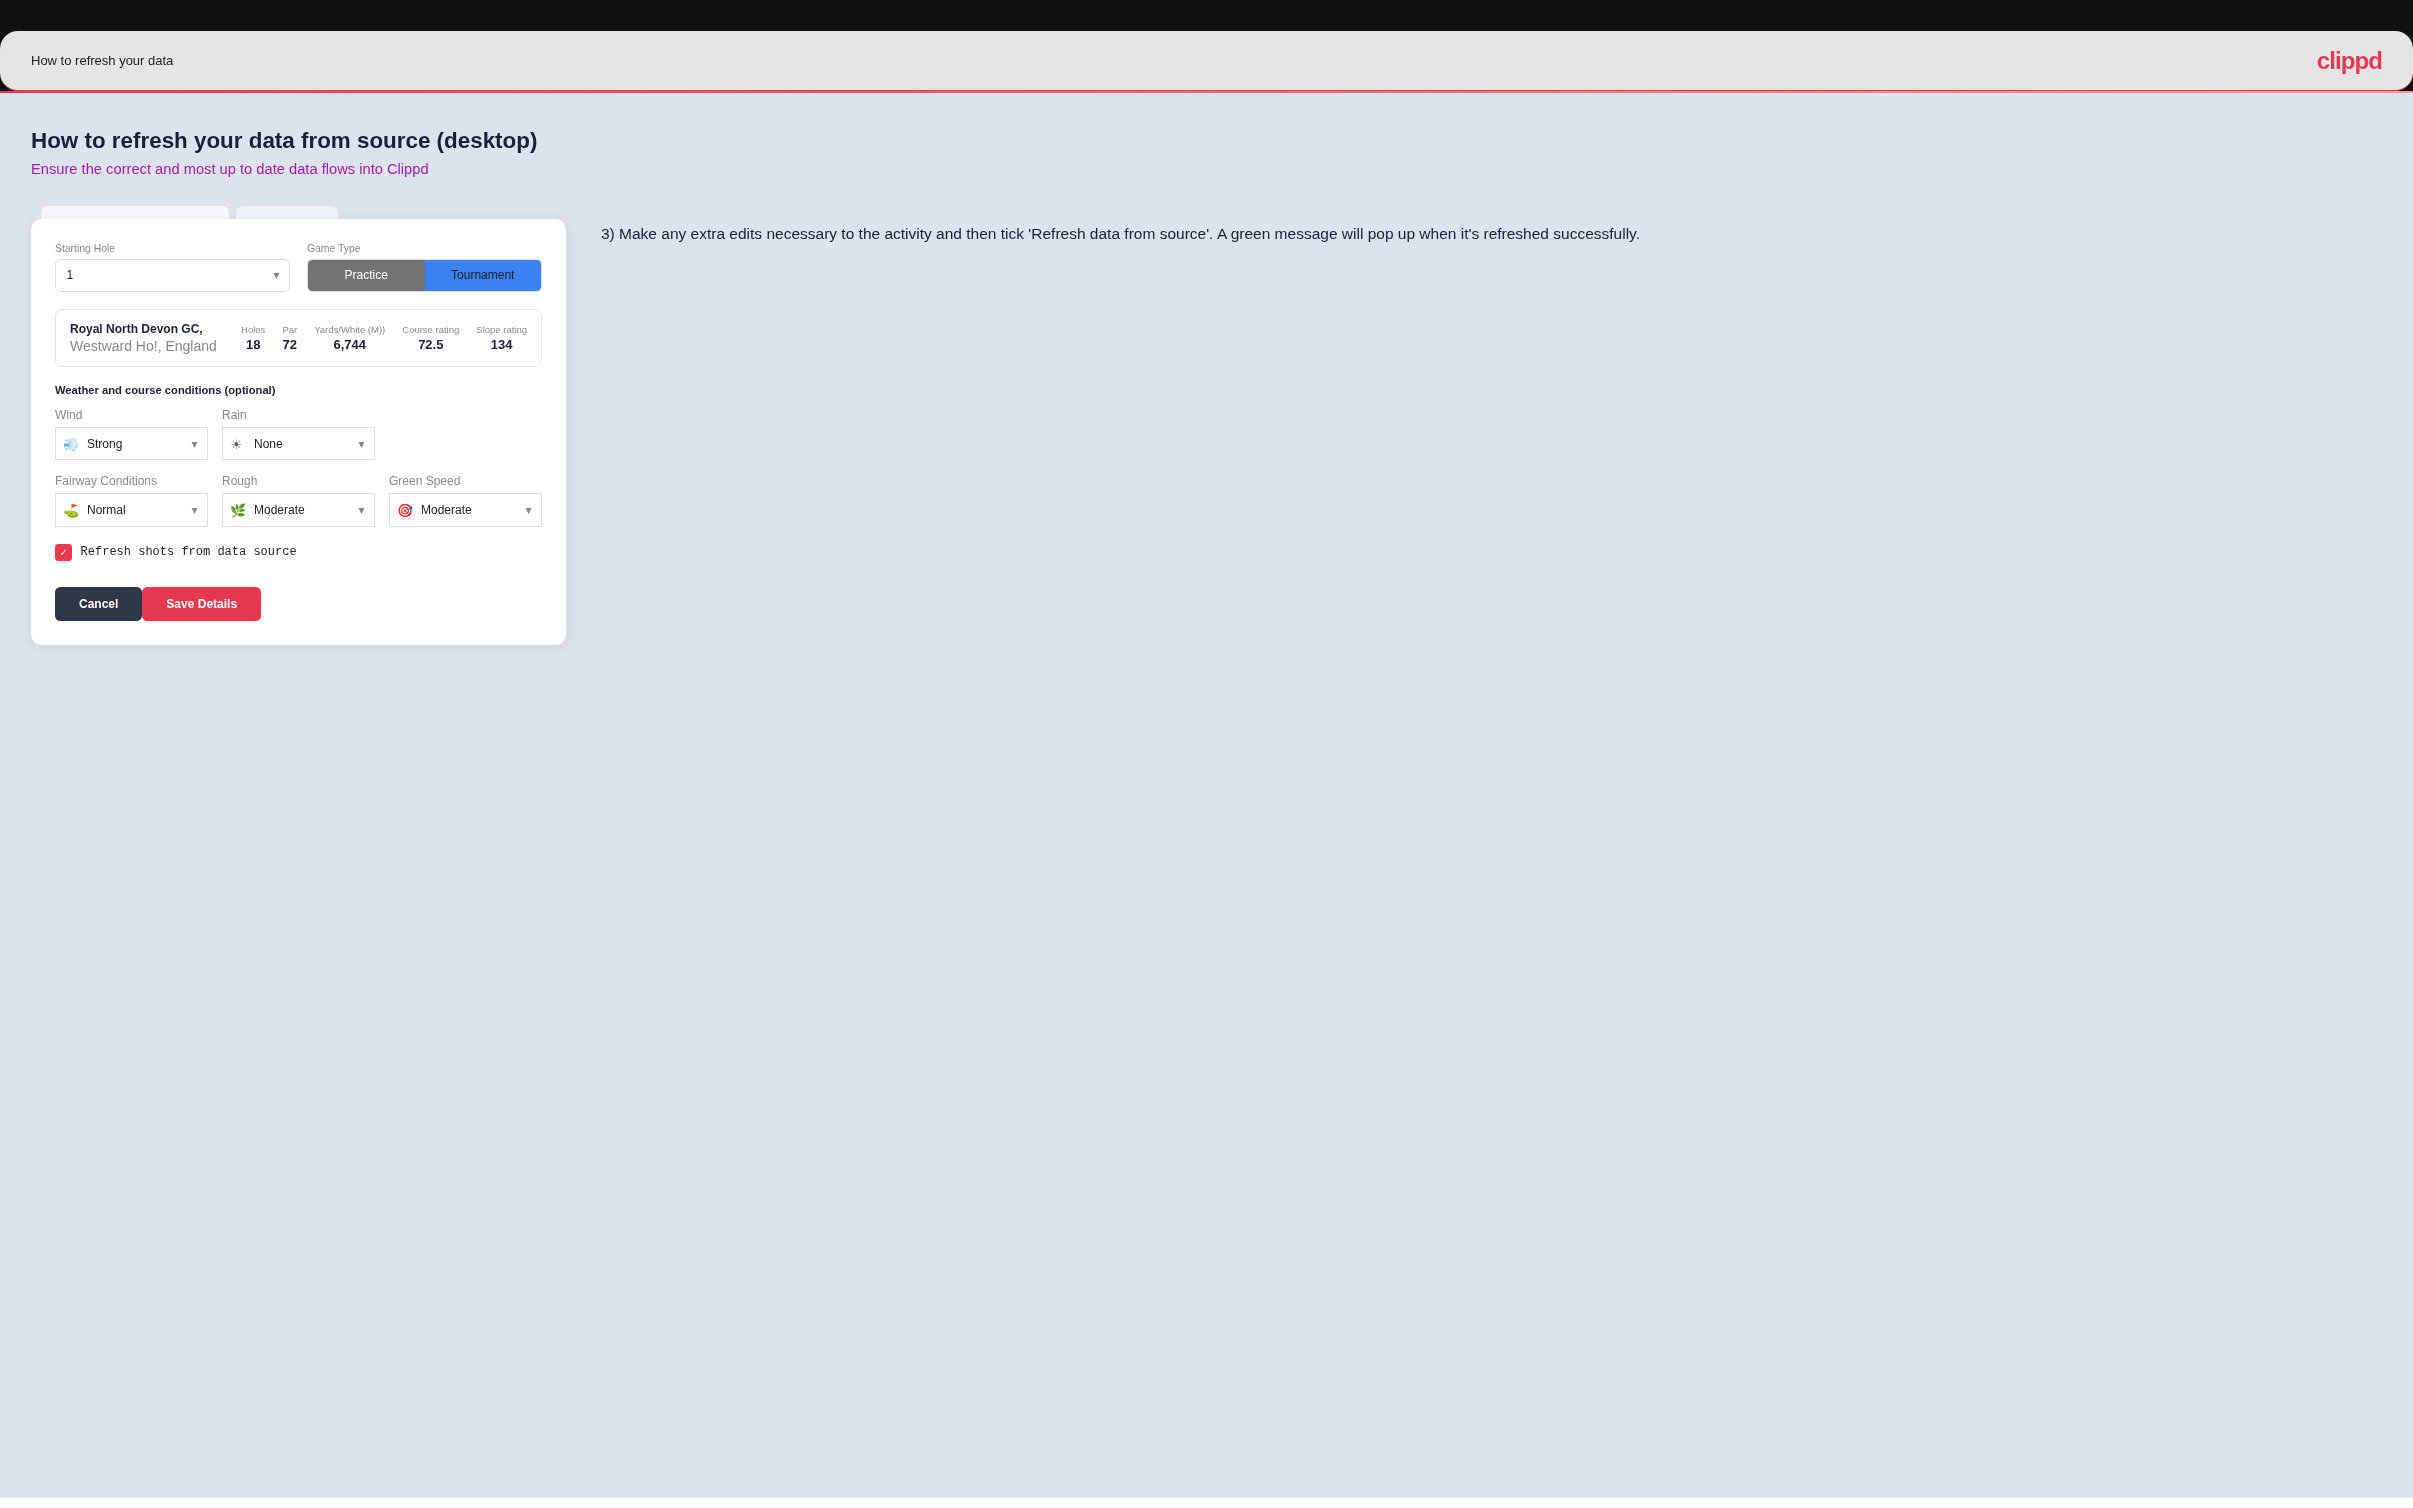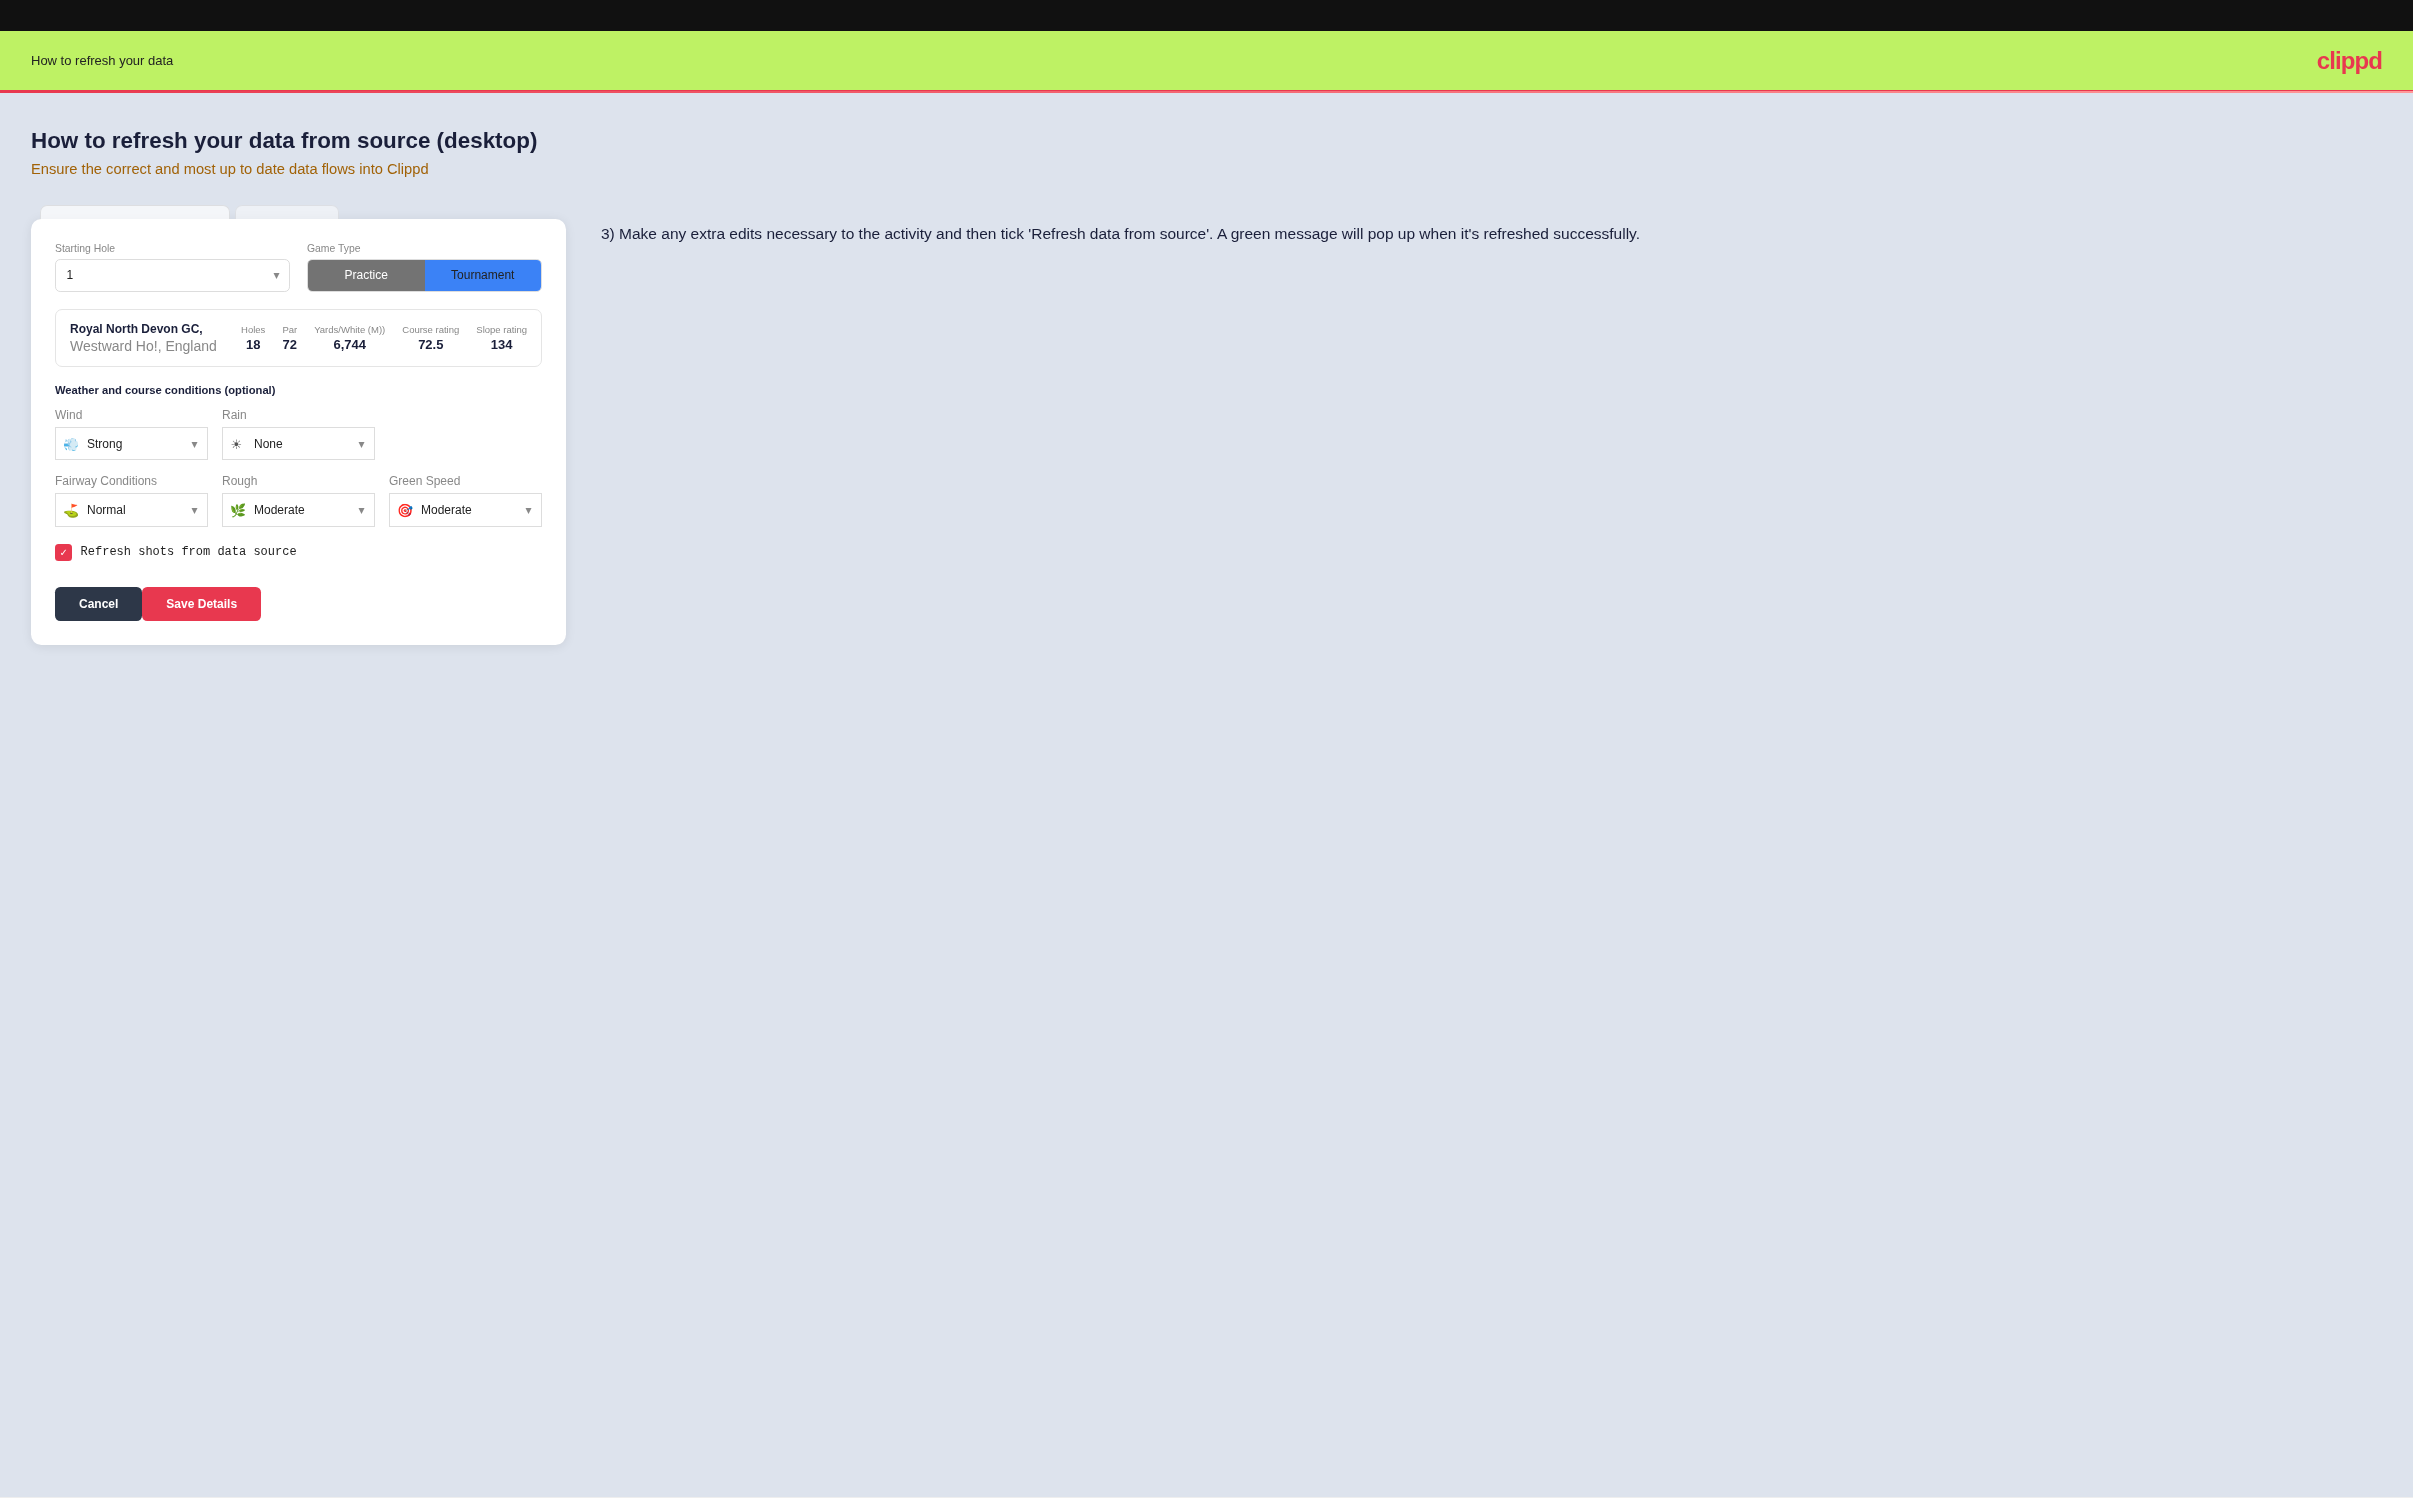--- a/index.html
+++ b/index.html
@@ -6,26 +6,27 @@
     body {
       font-family: -apple-system, BlinkMacSystemFont, 'Segoe UI', Arial, sans-serif;
       background: #111;
       min-height: 100vh;
     }
     .top-bar {
       background: #111;
       height: 31px;
     }
     .header {
-      background: #bef264;
+      background: #e5e5e5;
       padding: 15.5px 31px;
       display: flex;
       align-items: center;
       justify-content: space-between;
       border-bottom: 1.7px solid #e8384f;
+      border-radius: 18px;
     }
     .header-title {
       font-size: 13px;
       color: #222;
     }
     .logo {
       font-size: 24px;
       font-weight: 700;
       color: #e8384f;
       letter-spacing: -0.9px;
@@ -36,21 +37,21 @@
       padding: 35px 31px 31px 31px;
     }
     .page-heading {
       font-size: 22.4px;
       font-weight: 700;
       color: #1a1f3a;
       margin-bottom: 7px;
     }
     .page-subheading {
       font-size: 14.7px;
-      color: #a16207;
+      color: #a21caf;
       margin-bottom: 28px;
     }
     .content-area {
       display: flex;
       gap: 35px;
       align-items: flex-start;
     }
     .card {
       background: #fff;
       border-radius: 10.4px;

